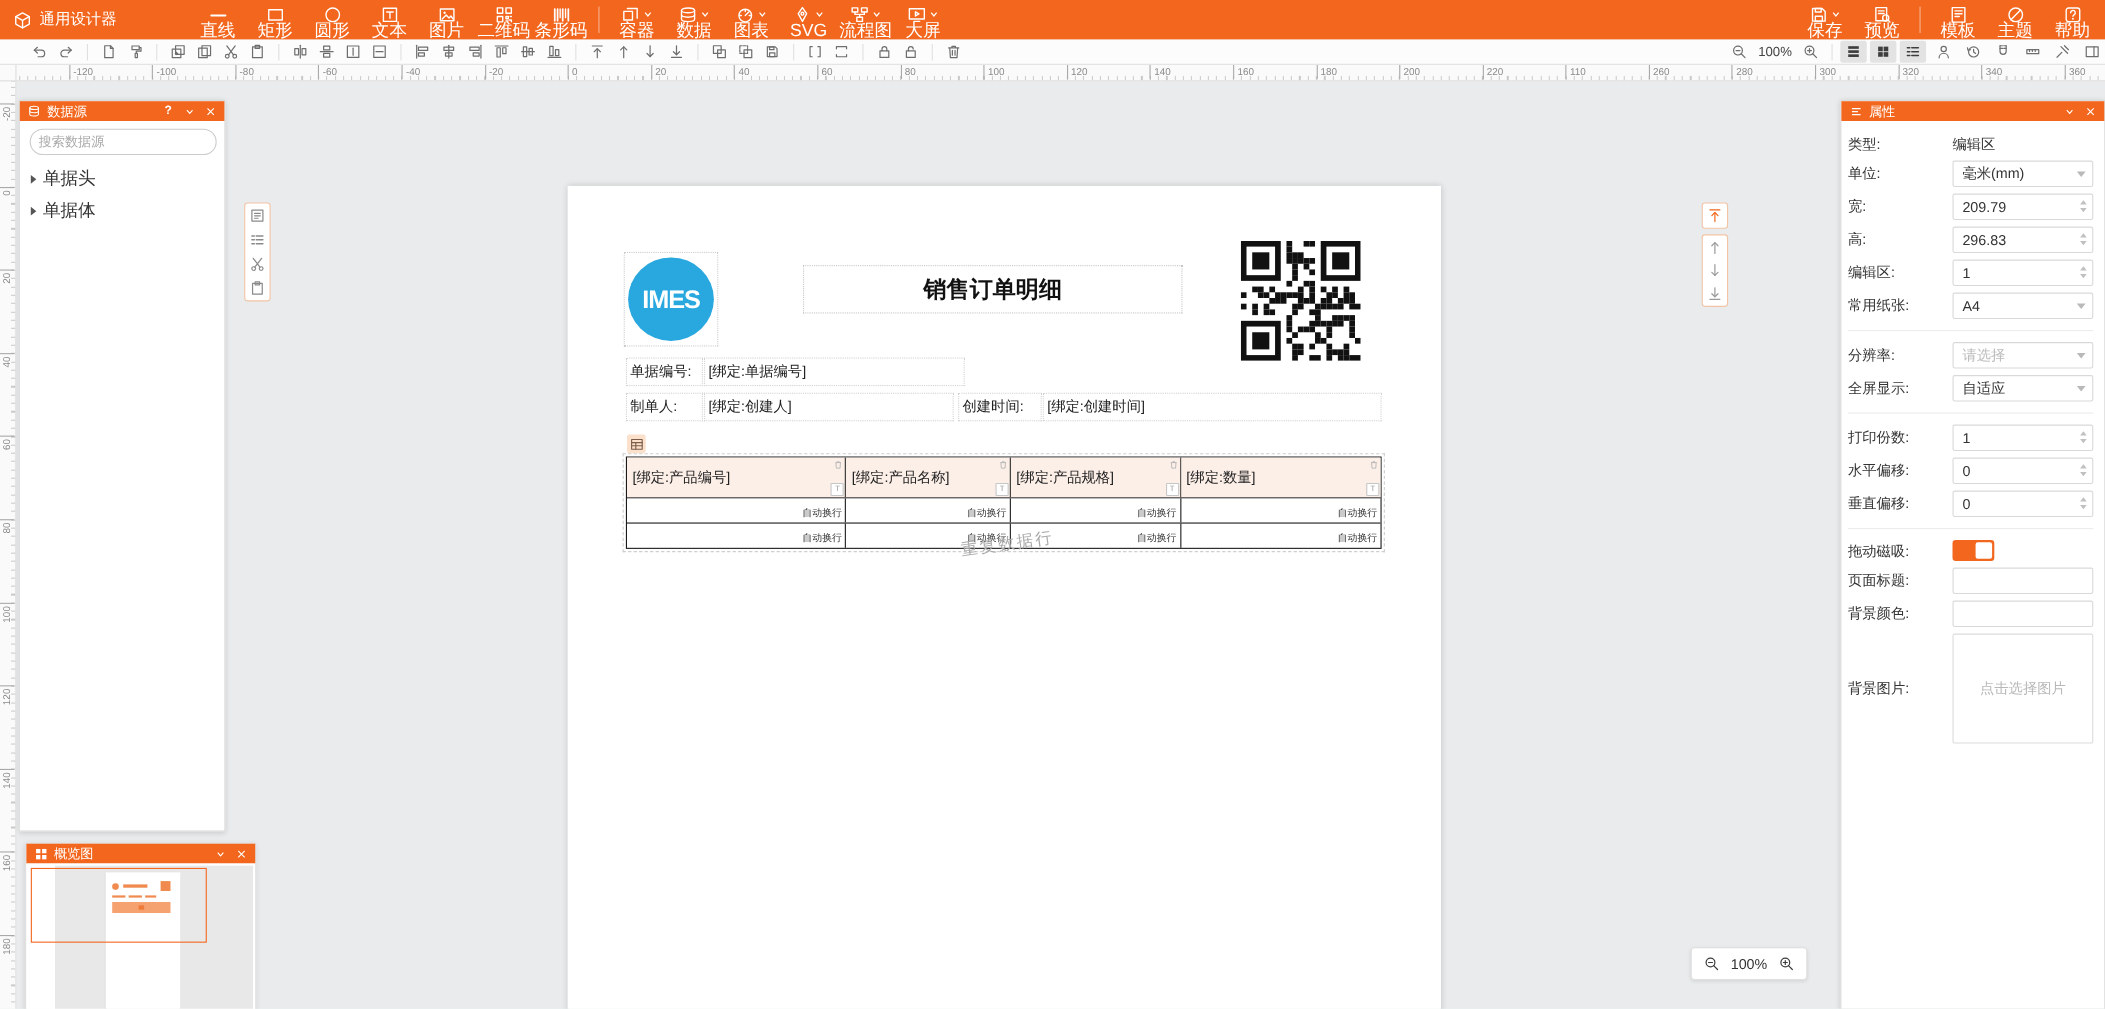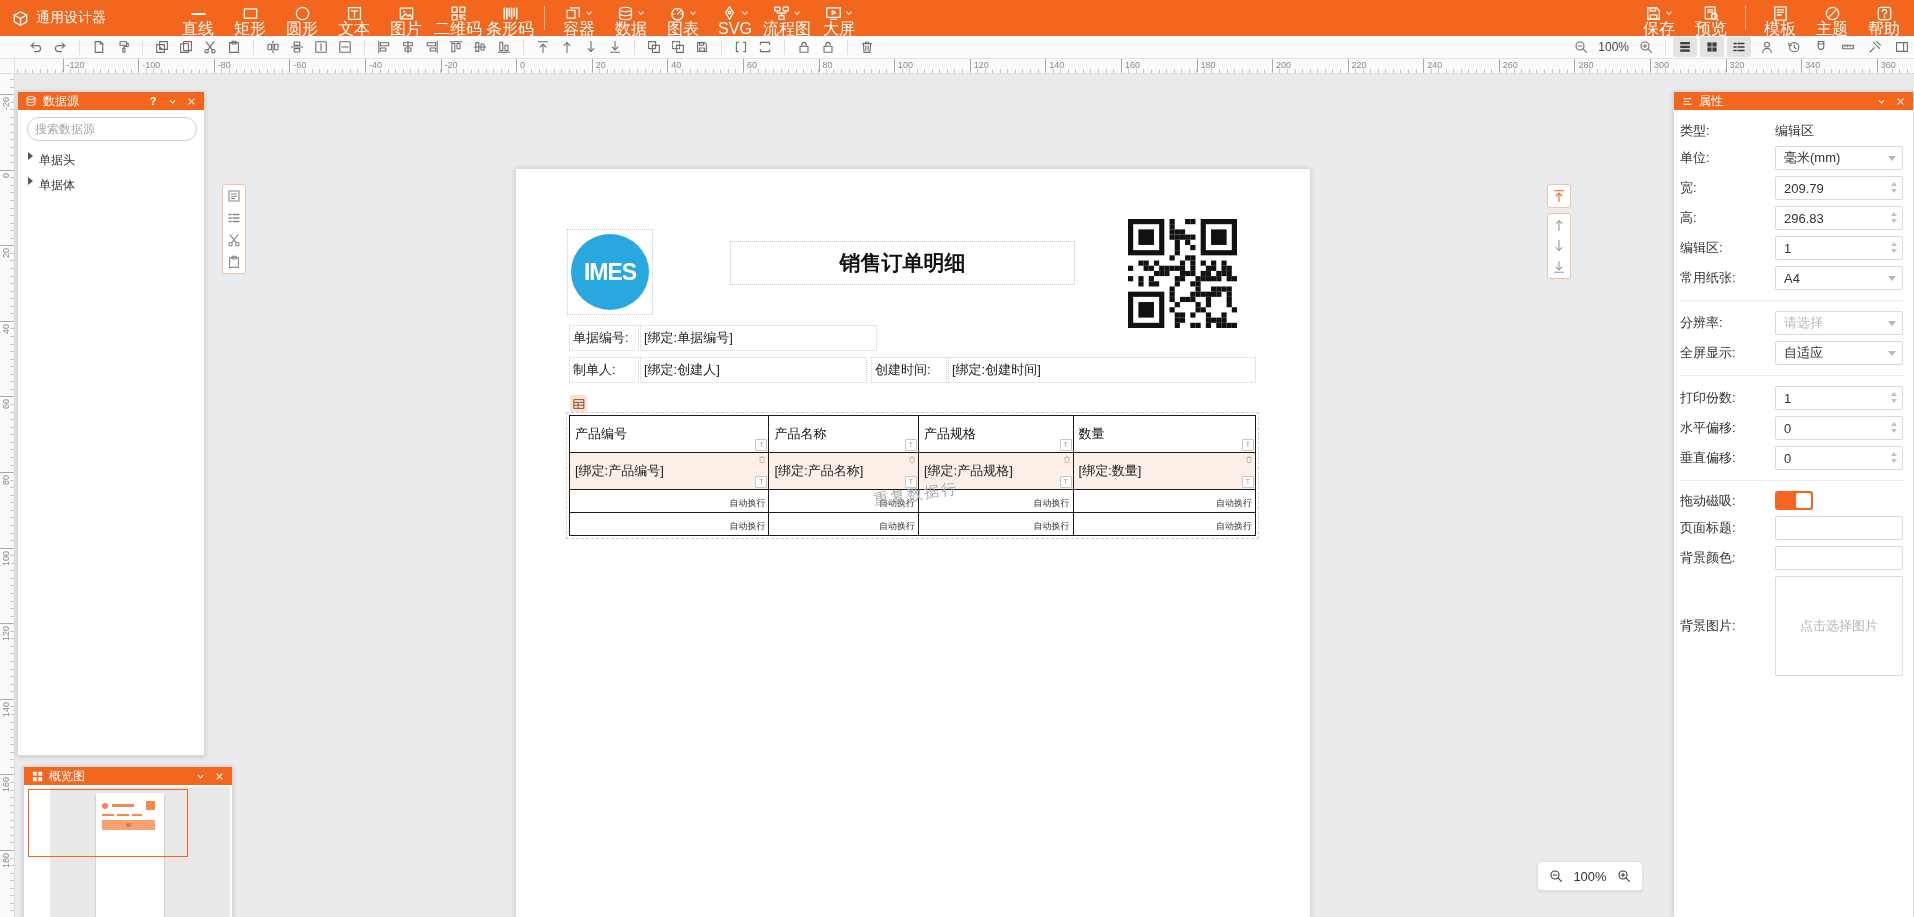--- a/index.html
+++ b/index.html
@@ -55,21 +55,21 @@
   .chipDel{position:absolute;right:2px;top:2px;color:#b5b5b5}
   #watermark{left:280px;top:316px;width:240px;text-align:center;font-size:15px;color:#a9a9a9;transform:rotate(-8deg);letter-spacing:2px}
   
   .panel{position:absolute;background:#fff;border:1px solid #d8d8d8;box-shadow:0 1px 5px rgba(0,0,0,.15);z-index:5;box-sizing:border-box}
   .phead{height:18px;background:#f2661d;color:#fff;display:flex;align-items:center;padding:0 6px;font-size:12px;gap:5px}
   .phead .sp{flex:1}
   .phico{width:14px;height:14px;display:flex;align-items:center;justify-content:center;color:#fff;font-size:11px;cursor:pointer;font-weight:700}
   #ds-panel{left:17px;top:32px;width:188px;height:665px}
   #ds-search{display:block;margin:7px 9px;height:24px;border:1px solid #ccc;border-radius:12px;padding:0 7px;font-size:12px;width:170px;box-sizing:border-box;color:#333;outline:none}
   #ds-search::placeholder{color:#aaa}
-  .titem{display:flex;align-items:flex-start;gap:6px;padding:4px 10px;font-size:12px;color:#333;cursor:pointer}
+  .titem{display:flex;align-items:center;gap:6px;padding:4px 10px;font-size:16px;color:#333;cursor:pointer}
   .caret{width:0;height:0;border-top:4px solid transparent;border-bottom:4px solid transparent;border-left:5px solid #555}
   #ov-panel{left:23px;top:707px;width:210px;height:235px}
   #ov-body{position:relative;height:216px;background:#fff;overflow:hidden}
   .ov-gray{position:absolute;left:26px;top:2px;right:2px;bottom:2px;background:#e8e8e8}
   .ov-page{position:absolute;left:72px;top:8px;width:68px;height:130px;background:#fff;box-shadow:0 1px 2px rgba(0,0,0,.25)}
   .ov-view{position:absolute;left:4px;top:4px;width:158px;height:66px;border:1px solid #f2661d}
   .ovb{position:absolute;background:#f08a4e}
   #pr-panel{left:1673px;top:32px;width:241px;height:827px}
   #pr-body{padding:12px 0 0 6px}
   .prow{display:flex;align-items:center;margin-bottom:6px}
@@ -608,21 +608,21 @@
       <span class="hlab" style="left:667.3px">40</span>
       <span class="hlab" style="left:742.9px">60</span>
       <span class="hlab" style="left:818.5px">80</span>
       <span class="hlab" style="left:894.1px">100</span>
       <span class="hlab" style="left:969.7px">120</span>
       <span class="hlab" style="left:1045.3px">140</span>
       <span class="hlab" style="left:1120.9px">160</span>
       <span class="hlab" style="left:1196.5px">180</span>
       <span class="hlab" style="left:1272.0px">200</span>
       <span class="hlab" style="left:1347.6px">220</span>
-      <span class="hlab" style="left:1423.2px">240</span>
+      <span class="hlab" style="left:1423.2px">110</span>
       <span class="hlab" style="left:1498.8px">260</span>
       <span class="hlab" style="left:1574.4px">280</span>
       <span class="hlab" style="left:1650.0px">300</span>
       <span class="hlab" style="left:1725.6px">320</span>
       <span class="hlab" style="left:1801.2px">340</span>
       <span class="hlab" style="left:1876.8px">360</span>
     </div>
   <div id="ruler-v">
       <div class="vlab" style="top:21.0px">
         <span>-20</span>
@@ -806,38 +806,20 @@
 
     <div class="docel" id="band-icon">
         <svg width="14" height="14" viewBox="0 0 14 14" fill="none" stroke="currentColor" stroke-width="1.1" stroke-linecap="round" stroke-linejoin="round">
           <g stroke-width="1">
             <rect x="2.2" y="2.6" width="9.6" height="8.8"></rect>
             <path d="M2.2 5.4h9.6M2.2 8.2h9.6M6 5.4v6"></path>
           </g>
         </svg>
       </div>
     <div class="docel" id="tableWrap">
-        <div class="trow thead">
-          <div class="tcell" style="width:200px">
-            <span>产品编号</span>
-            <span class="chipT">T</span>
-          </div>
-          <div class="tcell" style="width:150px">
-            <span>产品名称</span>
-            <span class="chipT">T</span>
-          </div>
-          <div class="tcell" style="width:155px">
-            <span>产品规格</span>
-            <span class="chipT">T</span>
-          </div>
-          <div class="tcell" style="width:182px">
-            <span>数量</span>
-            <span class="chipT">T</span>
-          </div>
-        </div>
         <div class="trow tbind">
           <div class="tcell" style="width:200px">
             <span>[绑定:产品编号]</span>
             <span class="chipDel">
               <svg width="8" height="9" viewBox="0 0 14 14" fill="none" stroke="currentColor" stroke-width="1.4">
                 <path d="M2.4 3.6H11.6M5.4 3.6V2.2h3.2v1.4M3.4 3.6l.6 8.8h6l.6-8.8"></path>
               </svg>
             </span>
             <span class="chipT">T</span>
           </div>

